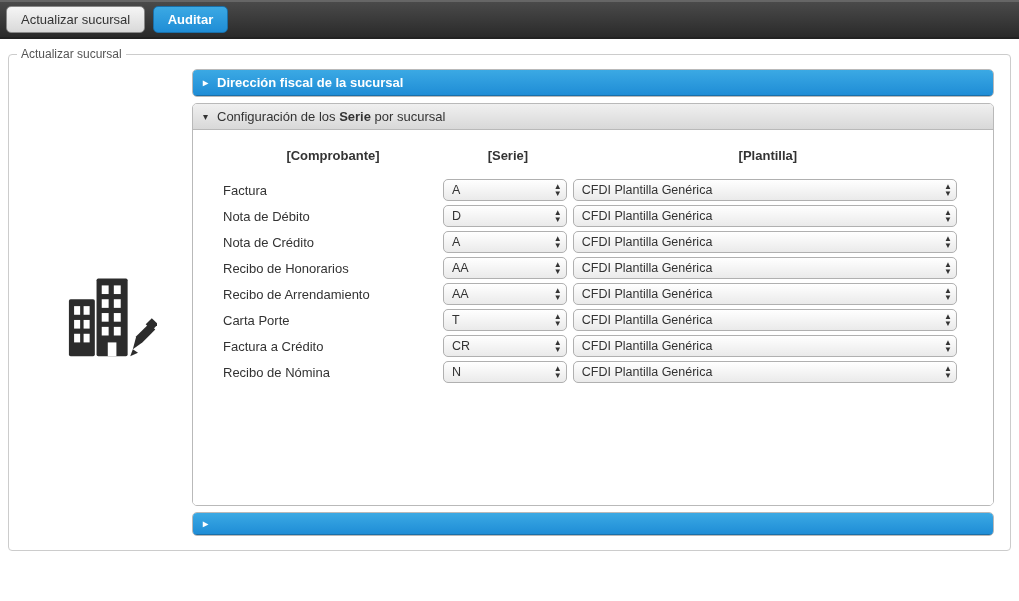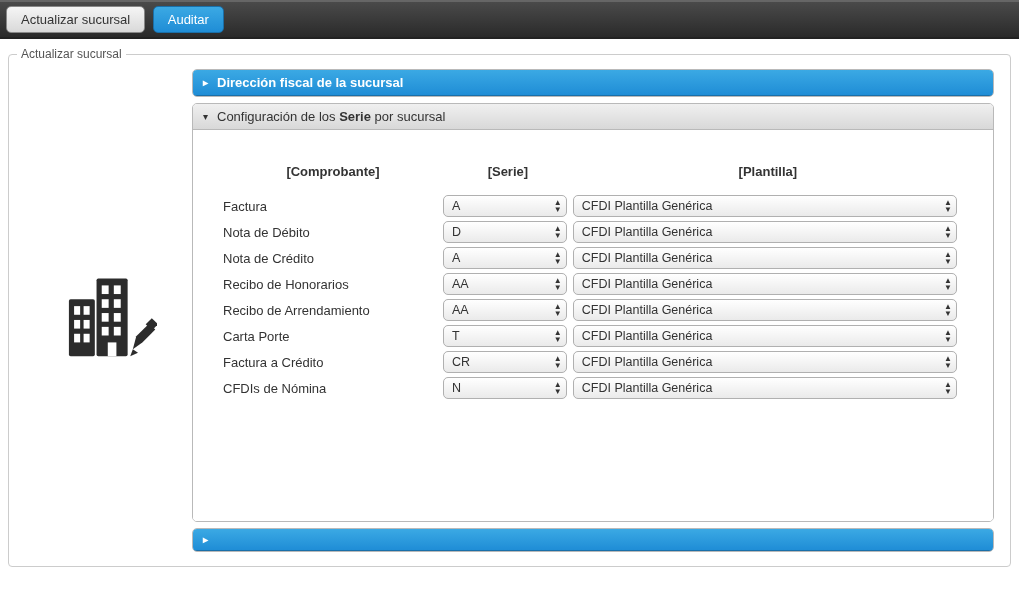--- a/index.html
+++ b/index.html
@@ -25,21 +25,21 @@
     border: 1px solid #888;
     background: linear-gradient(#f5f5f5,#d9d9d9);
     color: #333;
     cursor: pointer;
     margin-right: 4px;
   }
   .tab-btn.active {
     background: linear-gradient(#3ba9e4,#1f8dd6);
     border: 1px solid #1a6fa8;
     color: #fff;
-    font-weight: normal;
+    font-weight: bold;
   }
   .page-wrap {
     padding: 8px;
   }
   fieldset.main-fieldset {
     border: 1px solid #ccc;
     border-radius: 4px;
     padding: 8px 8px 8px 8px;
   }
   fieldset.main-fieldset > legend {
@@ -86,21 +86,20 @@
     border-bottom: 1px solid #b9b9b9;
   }
   .panel-header .caret {
     font-size: 10px;
     display:inline-block;
     width:10px;
   }
   .panel-body {
     background: #fff;
     padding: 18px 30px 120px 30px;
-    margin-top: 16px;
   }
   .cfdi-table {
     width: 100%;
     border-collapse: collapse;
   }
   .cfdi-table th {
     text-align: center;
     font-weight: bold;
     font-size: 13px;
     padding-bottom: 14px;
@@ -312,21 +311,21 @@
                       </div>
                     </td>
                     <td>
                       <div class="sel">
                         <span>CFDI Plantilla Genérica</span>
                         <span class="arrows">▲<br>▼</span>
                       </div>
                     </td>
                   </tr>
                   <tr>
-                    <td>CFDIs de Nómina</td>
+                    <td>Recibo de Nómina</td>
                     <td>
                       <div class="sel">
                         <span>N</span>
                         <span class="arrows">▲<br>▼</span>
                       </div>
                     </td>
                     <td>
                       <div class="sel">
                         <span>CFDI Plantilla Genérica</span>
                         <span class="arrows">▲<br>▼</span>

